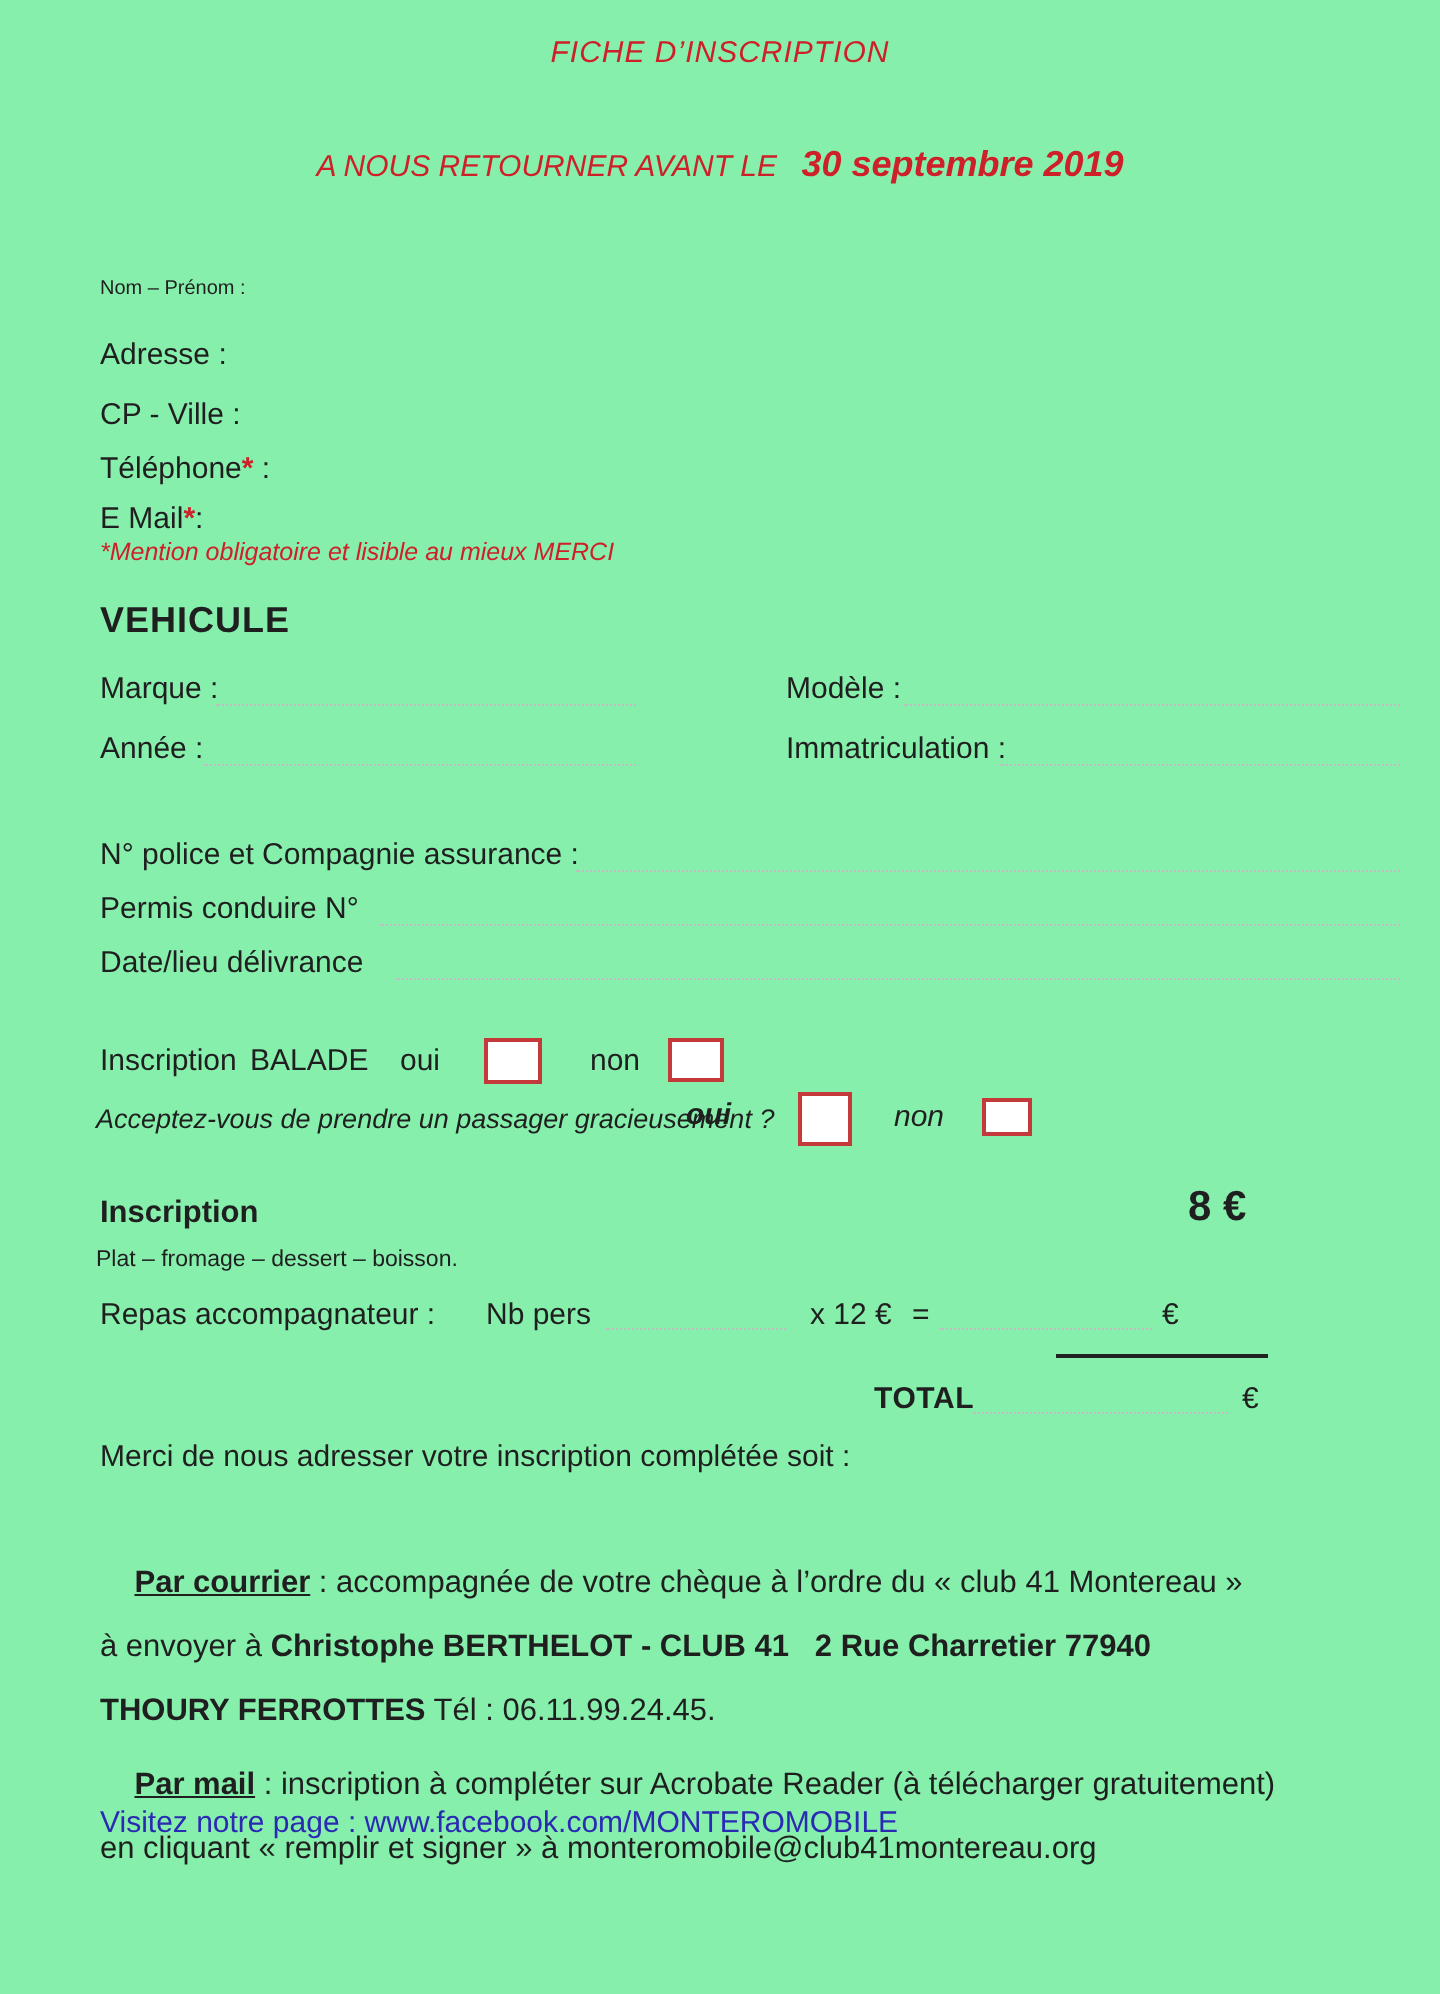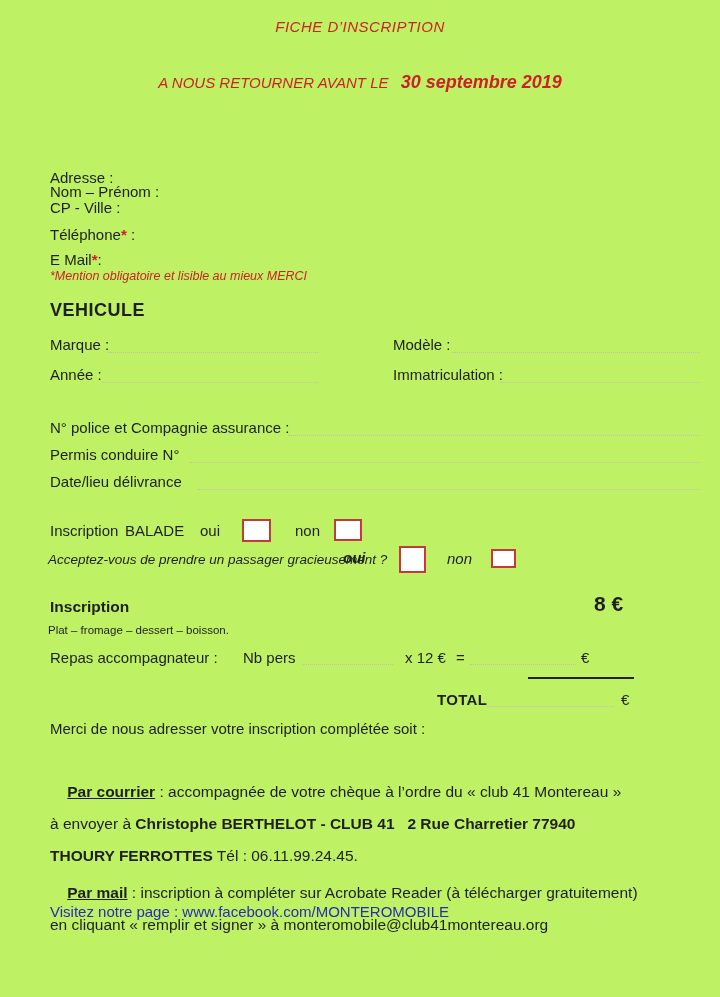--- a/index.html
+++ b/index.html
@@ -1,17 +1,17 @@
 <!DOCTYPE html>
 <html><head>
 <meta charset="utf-8">
 <style>
   html,body{margin:0;padding:0;background:#ffffff;}
   .page{
-    position:relative;width:720px;height:997px;margin:0 auto;background:#bef264;
+    position:relative;width:720px;height:997px;margin:0 auto;background:#86efac;
     font-family:"Liberation Sans","DejaVu Sans",sans-serif;color:#1f1f1f;overflow:hidden;
   }
   .abs{position:absolute;}
   .center{left:0;right:0;text-align:center;}
   .red{color:#ce2029;}
   .it{font-style:italic;}
   .b{font-weight:bold;}
   .dotline{border-bottom:1.5px dotted #bfbfbf;height:14px;}
   .chk{border:2px solid #c43a3a;background:#fff;box-sizing:border-box;}
   .star{color:#ce2029;font-weight:bold;}
@@ -24,21 +24,21 @@
 
 <div class="page">
 
   <div class="abs center red it" style="top:18px;font-size:15px;letter-spacing:0.5px;">FICHE D’INSCRIPTION</div>
   <div class="abs center red it" style="top:72px;font-size:15px;">
     <span>A NOUS RETOURNER AVANT LE</span>
     <span class="b" style="font-size:18px;margin-left:8px;">30 septembre 2019</span>
   </div>
 
 
-  <div class="abs" style="left:50px;top:139px;font-size:15px;margin-top:44px;">
+  <div class="abs" style="left:50px;top:139px;font-size:10px;">
     <span>Nom – Prénom :</span>
   </div>
   <div class="abs" style="left:50px;top:169px;font-size:15px;">
     <span>Adresse :</span>
   </div>
   <div class="abs" style="left:50px;top:199px;font-size:15px;">
     <span>CP - Ville :</span>
   </div>
   <div class="abs" style="left:50px;top:226px;font-size:15px;">
     <span>Téléphone</span><span class="star">*</span><span> :</span>

